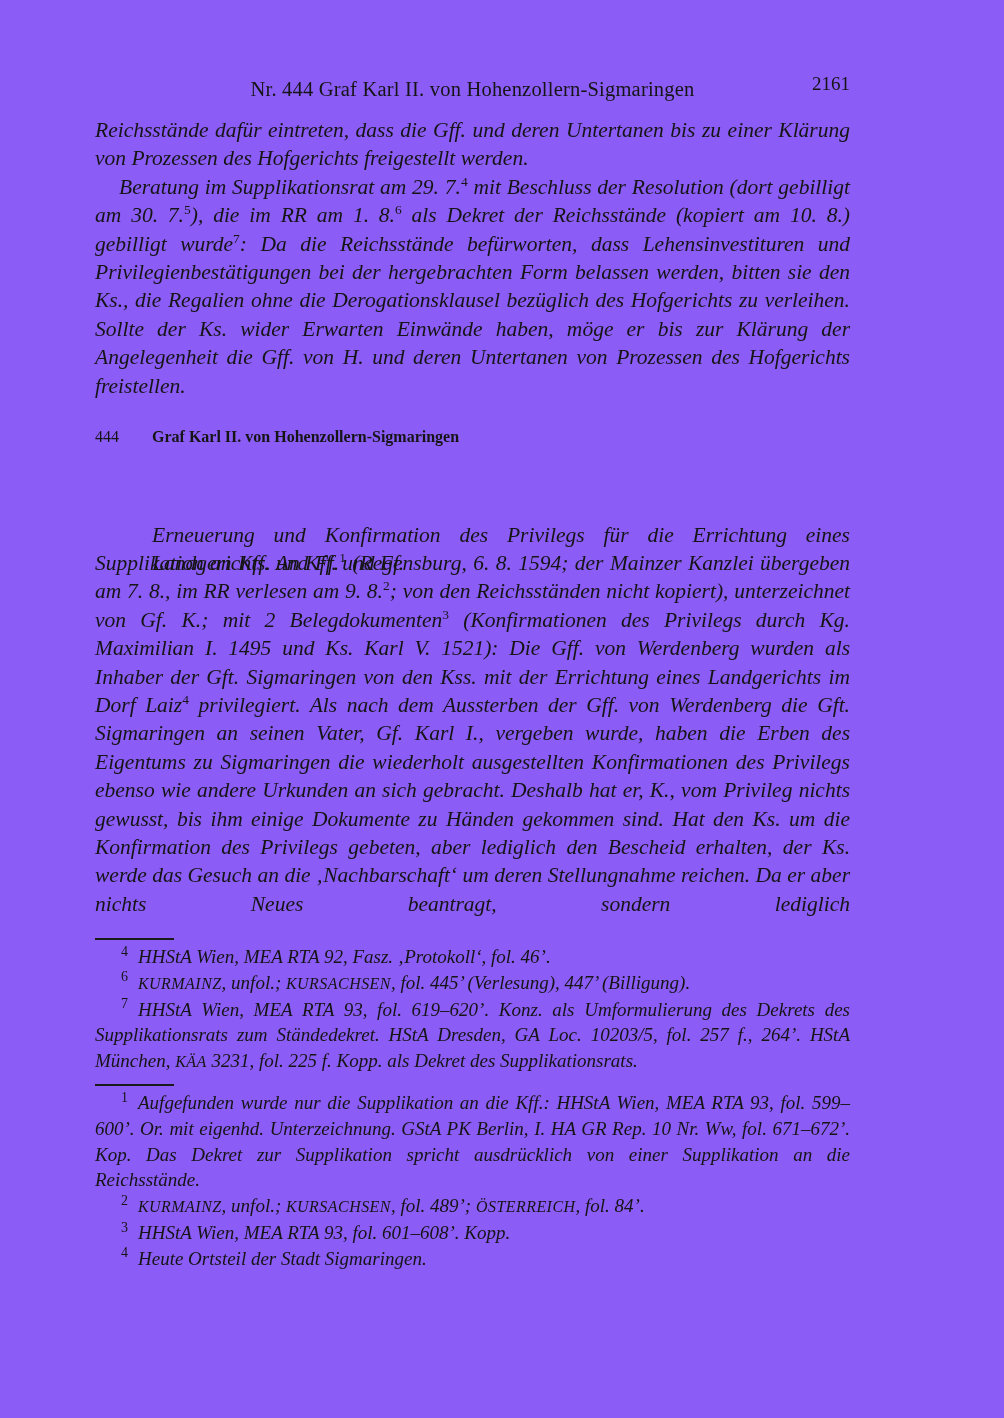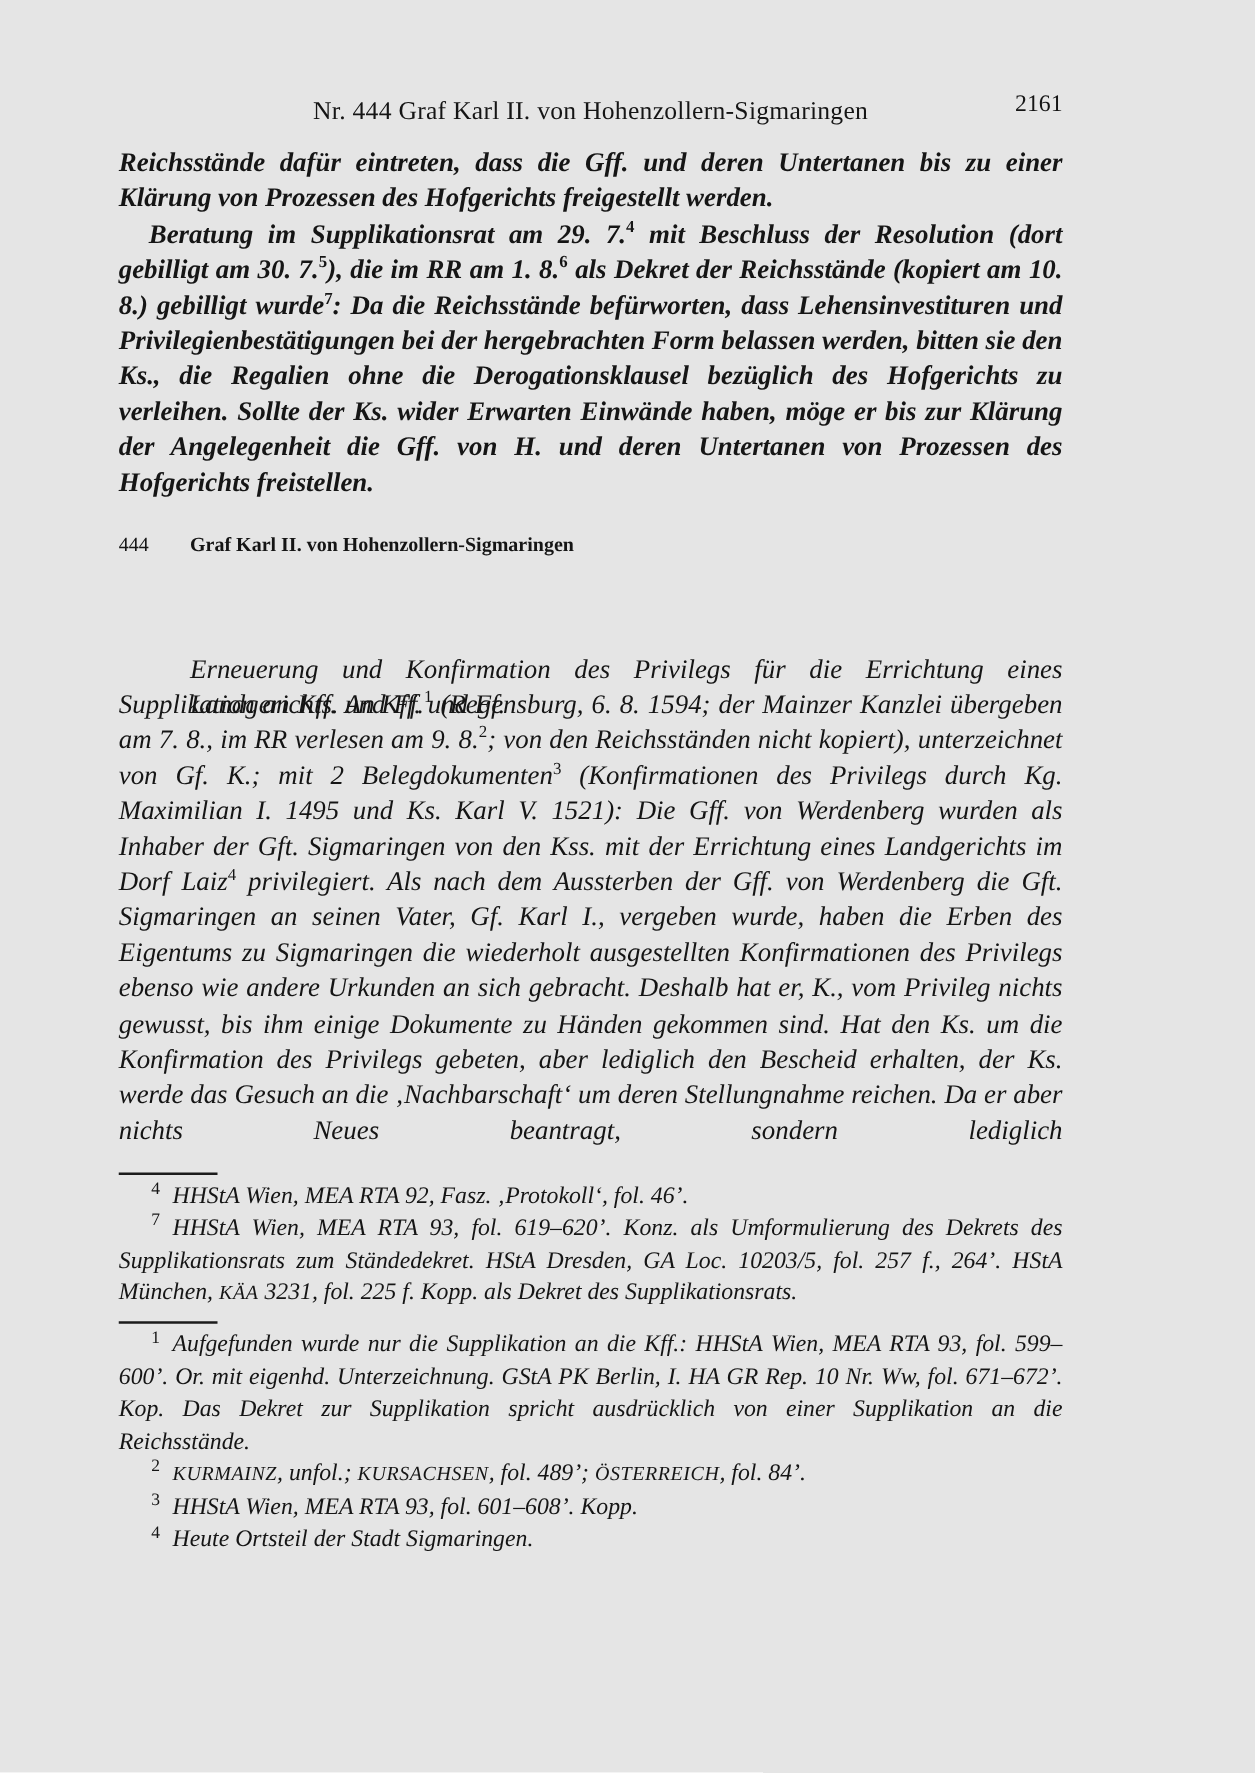--- a/index.html
+++ b/index.html
@@ -1,42 +1,42 @@
 <!DOCTYPE html>
 <html lang="de"><head>
 <meta charset="utf-8">
 <style>
   * { margin: 0; padding: 0; box-sizing: border-box; }
   html, body { background: #ffffff; }
   .page {
     position: relative;
     width: 1004px;
     height: 1418px;
-    background: #e5e5e5;
+    background: #8b5cf6;
     color: #151515;
     font-family: "Liberation Serif", serif;
     overflow: hidden;
   }
   
   .running-head {
     position: absolute;
     top: 78px; left: 95px; width: 755px;
     font-size: 20.5px;
   }
   .rh-title { text-align: center; letter-spacing: 0.01em; }
   .rh-page  { position: absolute; right: 0; top: -5px; font-size: 19px; }
 
   
   .body-it {
     font-style: italic;
     font-size: 21.5px;
     line-height: 28.4px;
     text-align: justify;
   }
-  .carryover  { position: absolute; top: 116px; left: 95px; width: 755px; font-weight: bold; }
+  .carryover  { position: absolute; top: 116px; left: 95px; width: 755px; }
   .indent     { text-indent: 24px; }
   .justify-last { text-align-last: justify; }
 
   .entry-head {
     position: absolute;
     top: 428px; left: 95px; width: 755px;
     font-size: 16px; font-weight: 700;
   }
   .entry-num { display: inline-block; min-width: 57px; font-weight: 400; }
 
@@ -92,20 +92,21 @@
 
   <p class="body-it subtitle">Erneuerung und Konfirmation des Privilegs für die Errichtung eines Landgerichts. An Kff. und Ff.</p>
 
   <p class="body-it entry-body justify-last">Supplikation an Kff. und Ff.<sup class="ref">1</sup> (Regensburg, 6. 8. 1594; der Mainzer Kanzlei übergeben am 7. 8., im RR verlesen am 9. 8.<sup class="ref">2</sup>; von den Reichsständen nicht kopiert), unterzeichnet von Gf. K.; mit 2 Belegdokumenten<sup class="ref">3</sup> (Konfirmationen des Privilegs durch Kg. Maximilian I. 1495 und Ks. Karl V. 1521): Die Gff. von Werdenberg wurden als Inhaber der Gft. Sigmaringen von den Kss. mit der Errichtung eines Landgerichts im Dorf Laiz<sup class="ref">4</sup> privilegiert. Als nach dem Aussterben der Gff. von Werdenberg die Gft. Sigmaringen an seinen Vater, Gf. Karl I., vergeben wurde, haben die Erben des Eigentums zu Sigmaringen die wiederholt ausgestellten Konfirmationen des Privilegs ebenso wie andere Urkunden an sich gebracht. Deshalb hat er, K., vom Privileg nichts gewusst, bis ihm einige Dokumente zu Händen gekommen sind. Hat den Ks. um die Konfirmation des Privilegs gebeten, aber lediglich den Bescheid erhalten, der Ks. werde das Gesuch an die ‚Nachbarschaft‘ um deren Stellungnahme reichen. Da er aber nichts Neues beantragt, sondern lediglich</p>
 
   <div class="footnotes">
 
     <div class="fn-rule"></div>
     <div class="fn-block">
       <p class="fn"><sup class="fn-num">4</sup><span class="fn-text">HHStA Wien, MEA RTA 92, Fasz. ‚Protokoll‘, fol. 46’.</span></p>
+      <p class="fn"><sup class="fn-num">6</sup><span class="fn-text"><span class="sc">KURMAINZ</span>, unfol.; <span class="sc">KURSACHSEN</span>, fol. 445’ (Verlesung), 447’ (Billigung).</span></p>
       <p class="fn"><sup class="fn-num">7</sup><span class="fn-text">HHStA Wien, MEA RTA 93, fol. 619–620’. Konz. als Umformulierung des Dekrets des Supplikationsrats zum Ständedekret. HStA Dresden, GA Loc. 10203/5, fol. 257 f., 264’. HStA München, <span class="sc">KÄA</span> 3231, fol. 225 f. Kopp. als Dekret des Supplikationsrats.</span></p>
     </div>
 
     <div class="fn-rule second"></div>
     <div class="fn-block">
       <p class="fn"><sup class="fn-num">1</sup><span class="fn-text">Aufgefunden wurde nur die Supplikation an die Kff.: HHStA Wien, MEA RTA 93, fol. 599–600’. Or. mit eigenhd. Unterzeichnung. GStA PK Berlin, I. HA GR Rep. 10 Nr. Ww, fol. 671–672’. Kop. Das Dekret zur Supplikation spricht ausdrücklich von einer Supplikation an die Reichsstände.</span></p>
       <p class="fn"><sup class="fn-num">2</sup><span class="fn-text"><span class="sc">KURMAINZ</span>, unfol.; <span class="sc">KURSACHSEN</span>, fol. 489’; <span class="sc">ÖSTERREICH</span>, fol. 84’.</span></p>
       <p class="fn"><sup class="fn-num">3</sup><span class="fn-text">HHStA Wien, MEA RTA 93, fol. 601–608’. Kopp.</span></p>
       <p class="fn"><sup class="fn-num">4</sup><span class="fn-text">Heute Ortsteil der Stadt Sigmaringen.</span></p>
     </div>

